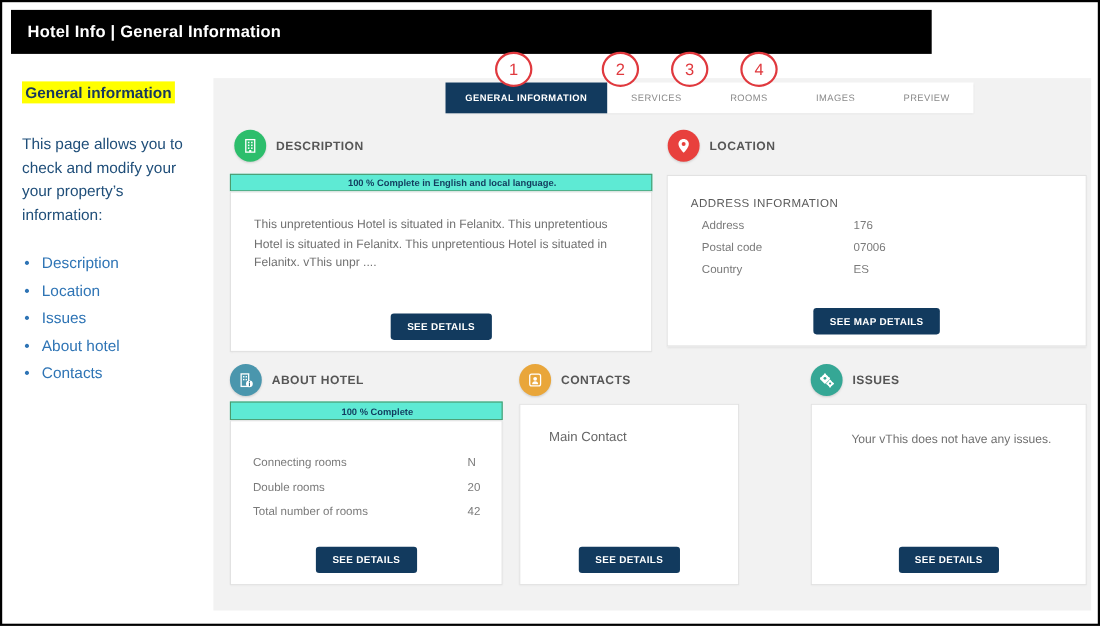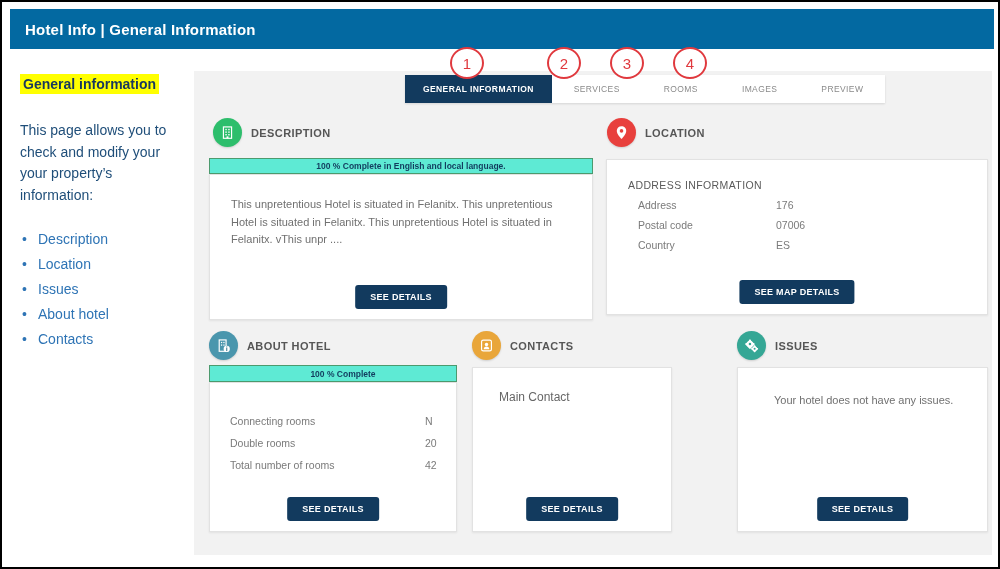--- a/index.html
+++ b/index.html
@@ -7,22 +7,22 @@
   body {
     font-family:"Liberation Sans", sans-serif;
     background:#fff;
     border:2px solid #000;
     position:relative;
     overflow:hidden;
   }
 
   
   .topbar {
-    position:absolute; left:8px; top:7px; width:984px; height:40px;
-    background:#0369a1;
+    position:absolute; left:8px; top:7px; width:837px; height:40px;
+    background:#000000;
     display:flex; align-items:center;
   }
   .topbar .title {
     color:#ffffff; font-size:15px; font-weight:bold; padding-left:15px;
     letter-spacing:.2px;
   }
 
   
   .sidebar { position:absolute; left:18px; top:72px; width:166px; }
   .sidebar .heading {
@@ -284,15 +284,15 @@
         <rect x="6.3" y="8.7" width="6" height="1.3" rx=".3"></rect>
         <rect x="7.2" y="7.3" width="4.3" height="4.3" rx=".5" transform="rotate(45 9.3 9.4)"></rect>
         <circle cx="9.3" cy="9.4" r="2"></circle>
       </g>
       <circle cx="9.3" cy="9.4" r=".9" fill="#35a795"></circle>
     </svg>
   </span>
   <span class="label">ISSUES</span>
 </div>
 <div class="card" id="issues-card">
-  <p class="body-text">Your hotel does not have any issues.</p>
+  <p class="body-text">Your vThis does not have any issues.</p>
   <button class="btn">SEE DETAILS</button>
 </div>
 
 </body></html>

